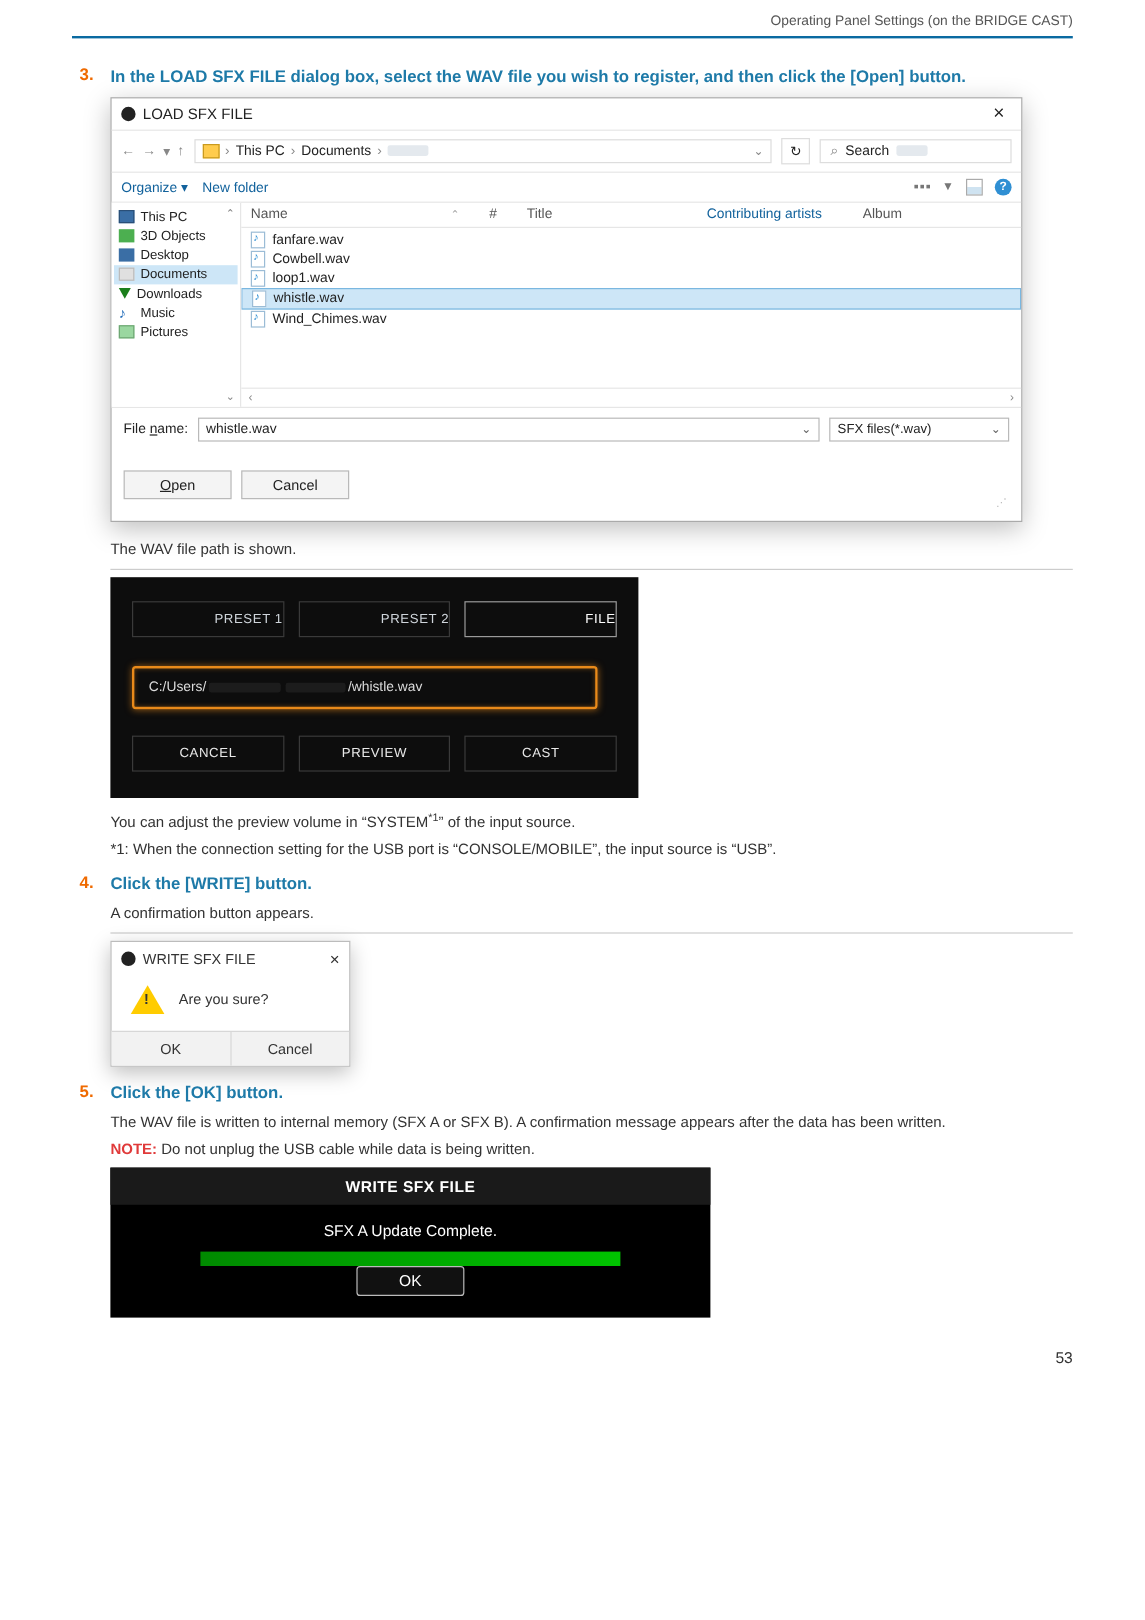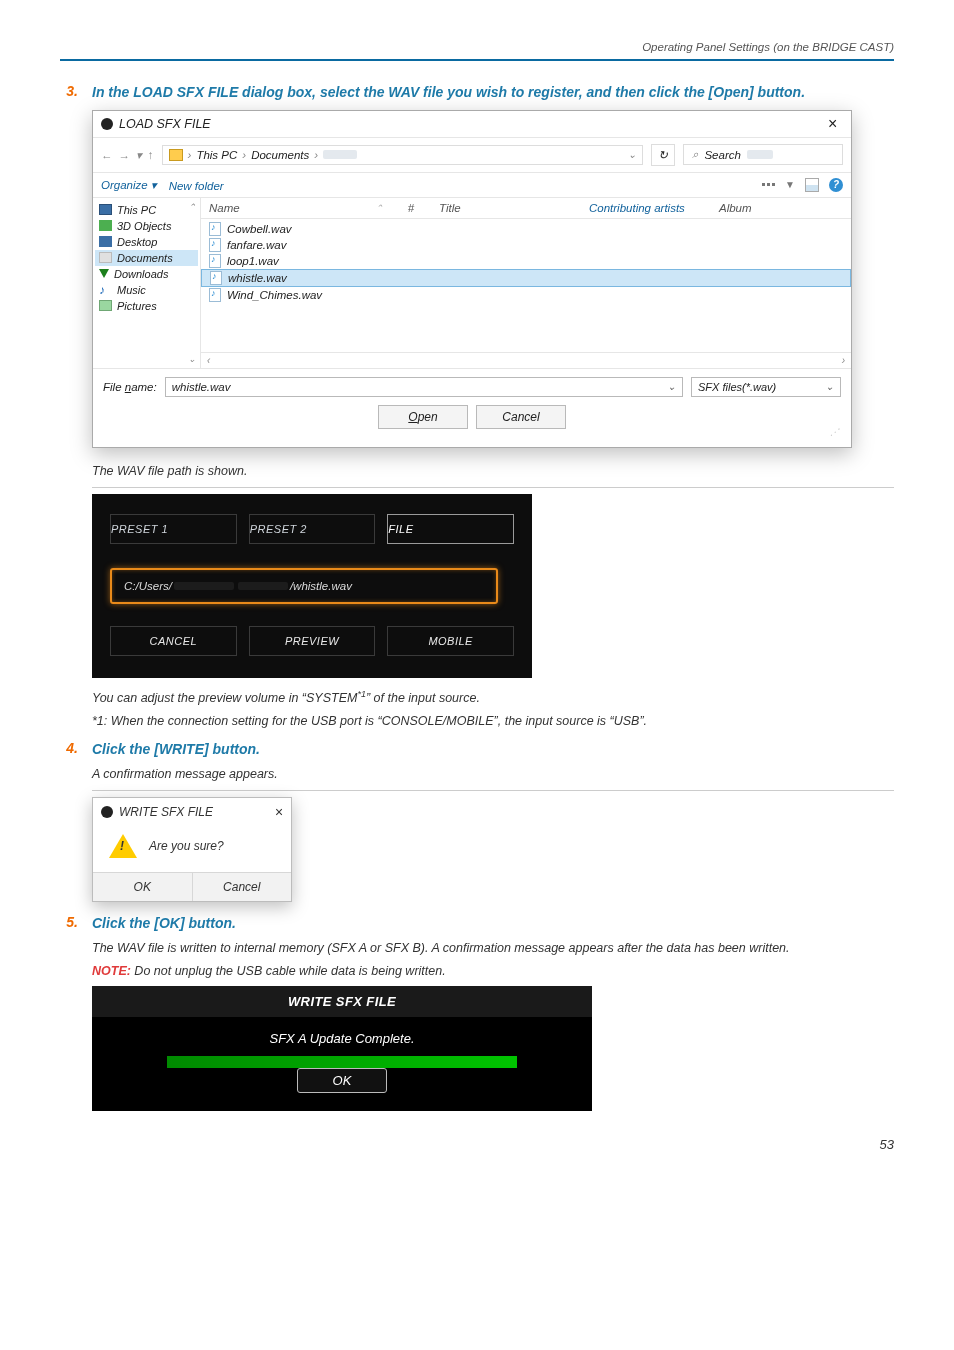--- a/index.html
+++ b/index.html
@@ -15,21 +15,21 @@
   }
   *{box-sizing:border-box}
   body{
     margin:0;
     font-family:"Segoe UI",Arial,sans-serif;
     font-size:12px;
     color:var(--text);
     background:#fff;
     width:954px;
   }
-  .page{padding:41px 60px 30px 60px;font-style:italic;}
+  .page{padding:12px 60px 30px 60px;}
   .running-head{
     text-align:right;
     color:#555;
     font-size:11.5px;
     border-bottom:2px solid var(--blue);
     padding-bottom:6px;
     margin-bottom:22px;
   }
   .step{display:flex;gap:14px;margin-bottom:6px}
   .step-num{color:var(--orange);font-weight:700;font-size:14px;width:18px;text-align:right}
@@ -96,32 +96,32 @@
   .wav-ic::after{content:"♪";position:absolute;left:1px;top:-1px;font-size:9px;color:#2f8fd3}
   .h-scroll{display:flex;align-items:center;border-top:1px solid #e6e6e6;color:#888;padding:0 6px;font-size:10px;height:16px}
   .h-scroll .right{margin-left:auto}
   .wd-foot{padding:8px 10px 10px 10px;border-top:1px solid #e6e6e6}
   .fn-row{display:flex;align-items:center;gap:8px}
   .fn-label .u{text-decoration:underline}
   .fn-input{flex:1;border:1px solid #b9b9b9;padding:3px 20px 3px 6px;position:relative;background:#fff}
   .fn-input .chev{position:absolute;right:6px;top:3px;color:#666;font-size:10px}
   .ftype{width:150px;border:1px solid #b9b9b9;padding:3px 20px 3px 6px;position:relative;font-size:11px}
   .ftype .chev{position:absolute;right:6px;top:3px;color:#666;font-size:10px}
-  .btn-row{display:flex;gap:8px;justify-content:center;margin-top:8px}
+  .btn-row{display:flex;gap:8px;justify-content:flex-start;margin-top:24px}
   .wbtn{border:1px solid #b9b9b9;background:#f4f4f4;padding:4px 0;width:90px;text-align:center;font-size:12px}
   .wbtn .u{text-decoration:underline}
   .drag{color:#bbb;text-align:right;font-size:9px;padding-right:2px;margin-top:-2px}
 
   
   .app-panel{
     width:440px;background:#0d0d0d;padding:20px 18px 22px 18px;
     margin:6px 0 10px 0;color:#e9e9e9;
   }
   .tab-row{display:flex;gap:12px}
-  .ptab{flex:1;text-align:left;border:1px solid #3a3a3a;padding:8px 0;font-size:11px;letter-spacing:.5px;color:#cfd5db}
+  .ptab{flex:1;text-align:right;border:1px solid #3a3a3a;padding:8px 0;font-size:11px;letter-spacing:.5px;color:#cfd5db}
   .ptab.active{border-color:#9a9a9a;color:#fff}
   .path-box{
     margin:24px 16px 22px 0;border:2px solid var(--orange-glow);
     border-radius:3px;padding:10px 12px;font-size:11.5px;color:#dcdcdc;
     box-shadow:0 0 6px rgba(233,138,26,.6),inset 0 0 4px rgba(233,138,26,.4);
     display:flex;align-items:center;
   }
   .path-blur{display:inline-block;background:#1c1c1c;height:8px;border-radius:2px;margin:0 2px}
   .act-row{display:flex;gap:12px}
   .abtn{flex:1;text-align:center;border:1px solid #3a3a3a;padding:8px 0;font-size:11px;letter-spacing:.5px;color:#e9e9e9}
@@ -257,25 +257,25 @@
                 <span style="color:#aaa;font-size:9px">⌃</span>
               </div>
             <div class="col-num">#</div>
             <div class="col-title">Title</div>
             <div class="col-ca">Contributing artists</div>
             <div class="col-al">Album</div>
           </div>
           <div class="rows" id="file-rows">
               <div class="row">
                 <span class="wav-ic"></span>
+                <span>fanfare.wav</span>
+              </div>
+              <div class="row">
+                <span class="wav-ic"></span>
                 <span>Cowbell.wav</span>
-              </div>
-              <div class="row">
-                <span class="wav-ic"></span>
-                <span>fanfare.wav</span>
               </div>
               <div class="row">
                 <span class="wav-ic"></span>
                 <span>loop1.wav</span>
               </div>
               <div class="row sel">
                 <span class="wav-ic"></span>
                 <span>whistle.wav</span>
               </div>
               <div class="row">
@@ -323,38 +323,38 @@
       </div>
       <div class="path-box">
         <span>C:/Users/</span>
         <span class="path-blur" style="width:60px"></span>
         <span class="path-blur" style="width:50px"></span>
         <span>/whistle.wav</span>
       </div>
       <div class="act-row">
         <div class="abtn">CANCEL</div>
         <div class="abtn">PREVIEW</div>
-        <div class="abtn">MOBILE</div>
+        <div class="abtn">CAST</div>
       </div>
     </div>
 
     <div class="para">
       <span>You can adjust the preview volume in “SYSTEM</span><span class="sup">*1</span><span>” of the input source.</span>
     </div>
     <div class="para">*1: When the connection setting for the USB port is “CONSOLE/MOBILE”, the input source is “USB”.</div>
   </div>
 
   <div class="step" style="margin-top:10px">
     <div class="step-num">4.</div>
     <div class="step-body">
       <div class="step-head">Click the [WRITE] button.</div>
     </div>
   </div>
   <div class="indent">
-    <div class="para">A confirmation message appears.</div>
+    <div class="para">A confirmation button appears.</div>
     <hr class="hr">
     <div class="msgbox">
       <div class="mb-title">
         <span class="logo"></span>
         <span>WRITE SFX FILE</span>
         <span class="mb-close">×</span>
       </div>
       <div class="mb-body">
         <span class="warn"></span>
         <span>Are you sure?</span>

